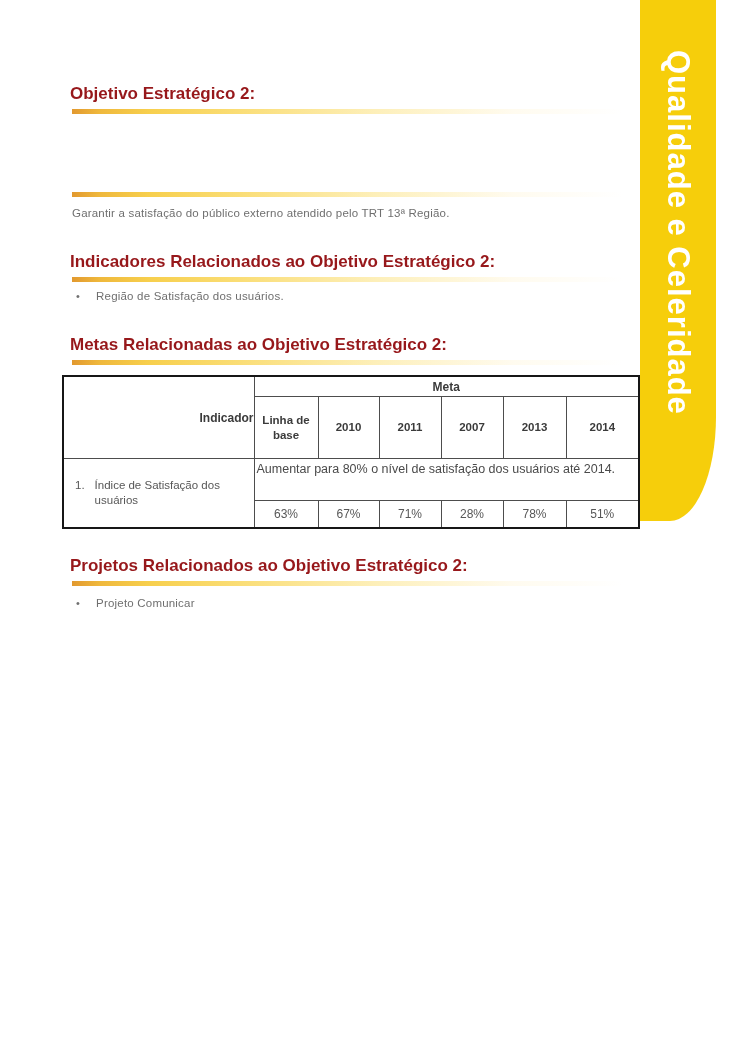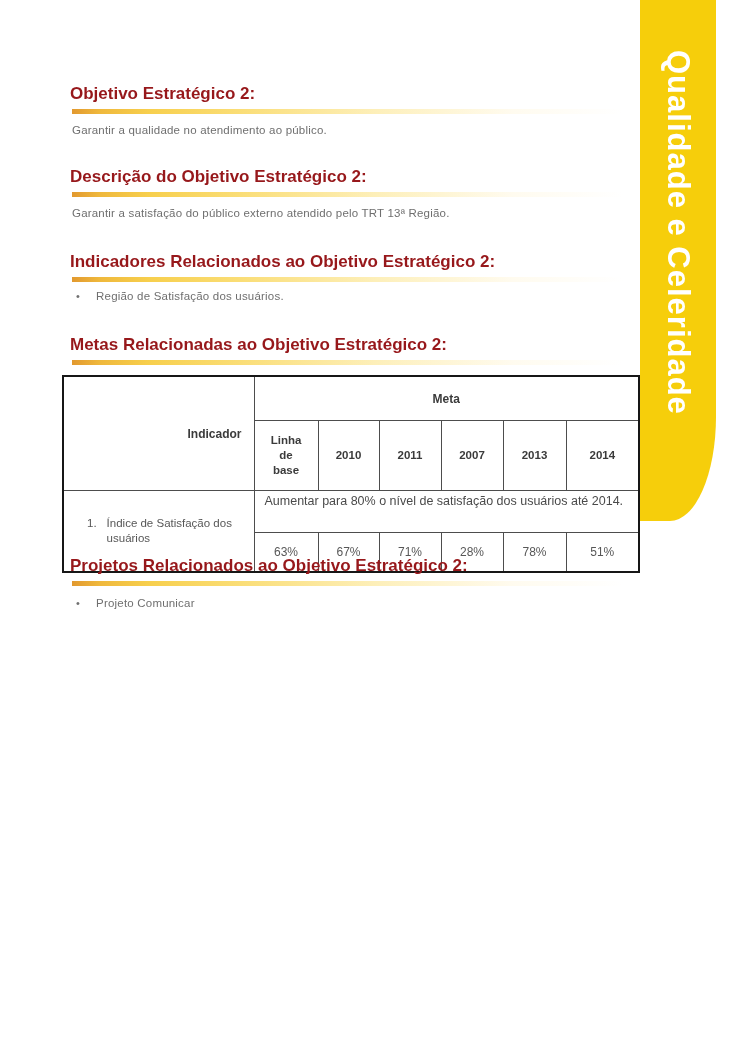--- a/index.html
+++ b/index.html
@@ -79,21 +79,21 @@
   .metas-table {
     position: absolute;
     left: 62px; top: 375px;
     width: 576px;
     border-collapse: collapse;
     table-layout: fixed;
     font-family: "Liberation Sans", sans-serif;
   }
   .metas-table th, .metas-table td {
     border: 1px solid #4d4d4d;
-    padding: 12px;
+    padding: 0;
     overflow: hidden;
   }
   .metas-table { border: 2px solid #171717; }
   th.cell-indicador {
     font-size: 12px; font-weight: bold; color: #3b3b3b;
     text-align: right; vertical-align: middle;
   }
   th.cell-meta {
     height: 19px; font-size: 12px; font-weight: bold; color: #3b3b3b;
     text-align: center; vertical-align: middle;
@@ -107,40 +107,38 @@
     vertical-align: middle;
     font-size: 11.5px; color: #575757; line-height: 15px;
   }
   .row-indicator-inner {
     display: flex; gap: 10px; padding-left: 11px; align-items: flex-start;
   }
   .row-indicator-text { width: 150px; white-space: normal; }
   td.cell-goal {
     vertical-align: top;
     font-size: 12.5px; color: #4a4a4a; line-height: 20px;
-    padding: 0 10px;
+    padding: 0 2px;
     text-align: left;
     height: 41px;
   }
   tr.values-row { height: 27px; }
   td.cell-value {
     font-size: 12px; color: #575757;
     text-align: center; vertical-align: middle; margin-left: 40px;
   }
 </style>
 </head>
 <body>
 
 <div class="page">
 
   <div class="heading" style="top:84px">Objetivo Estratégico 2:</div>
   <div class="underline" style="top:109px"></div>
-  <div class="body-text" style="top:123px">Garantir a qualidade no atendimento ao público.</div>
-
-  <div class="heading" style="top:167px">Descrição do Objetivo Estratégico 2:</div>
+
   <div class="underline" style="top:192px"></div>
   <div class="body-text" style="top:206px">Garantir a satisfação do público externo atendido pelo TRT 13ª Região.</div>
 
   <div class="heading" style="top:252px">Indicadores Relacionados ao Objetivo Estratégico 2:</div>
   <div class="underline" style="top:277px"></div>
   <div class="bullet-row" style="top:289px">
     <span class="bullet-dot">•</span>
     <span>Região de Satisfação dos usuários.</span>
   </div>
 

